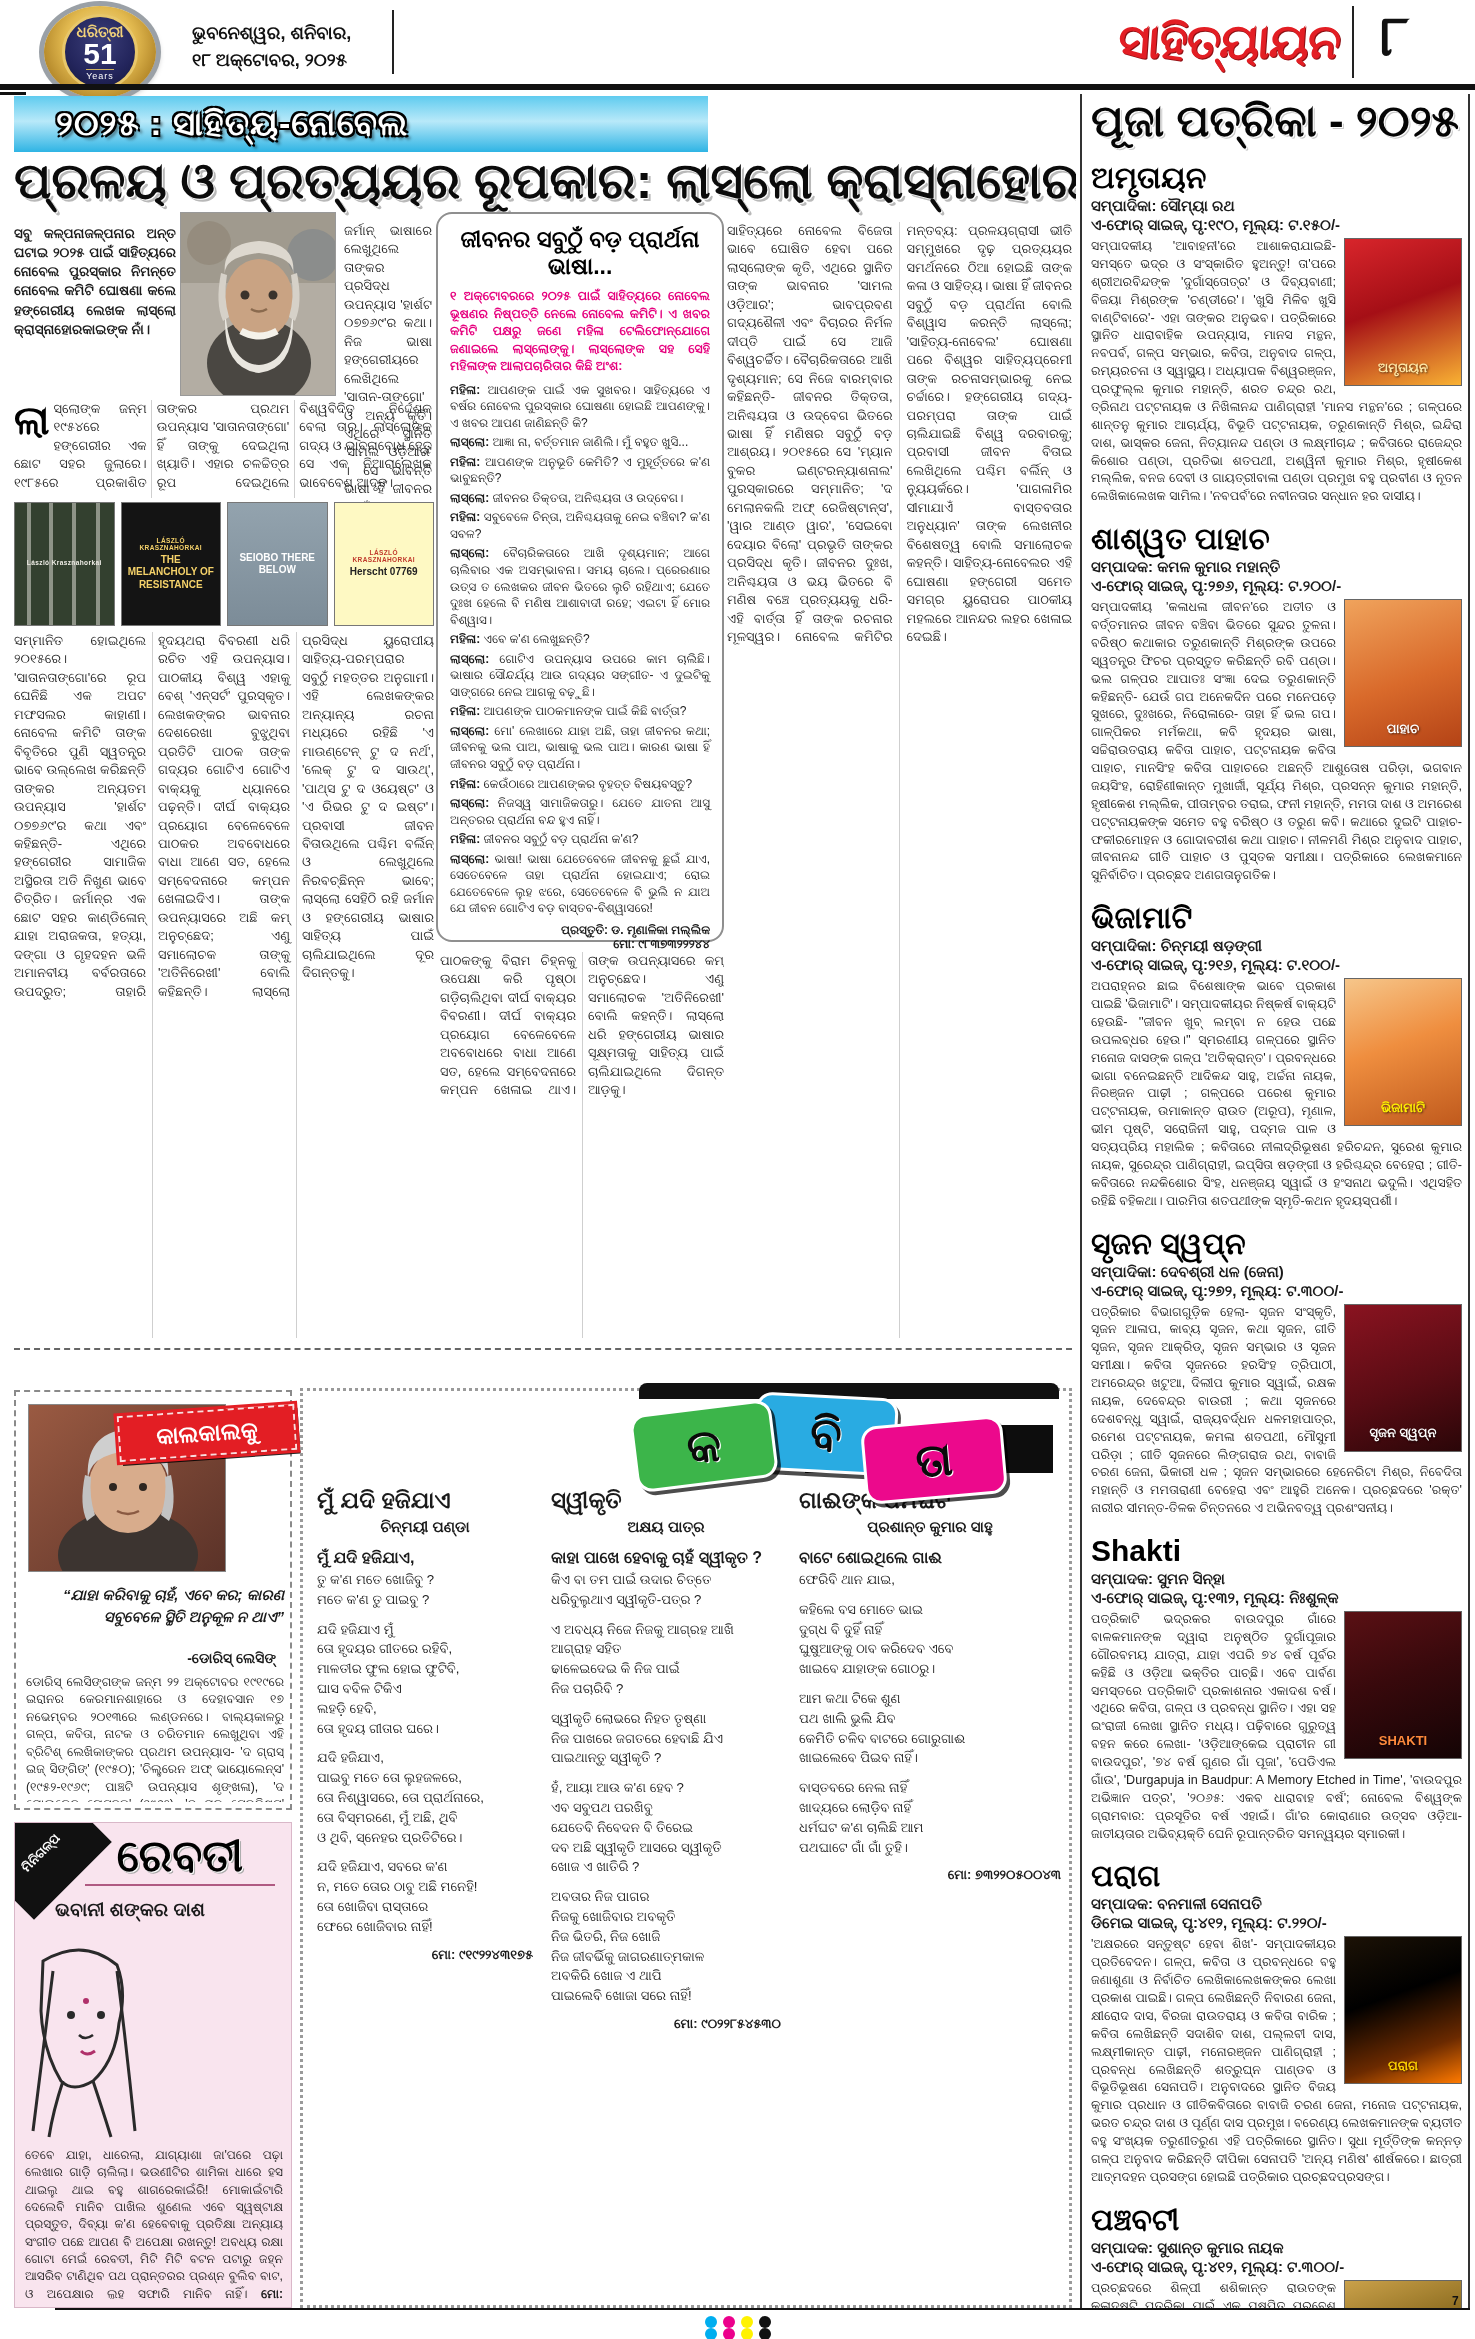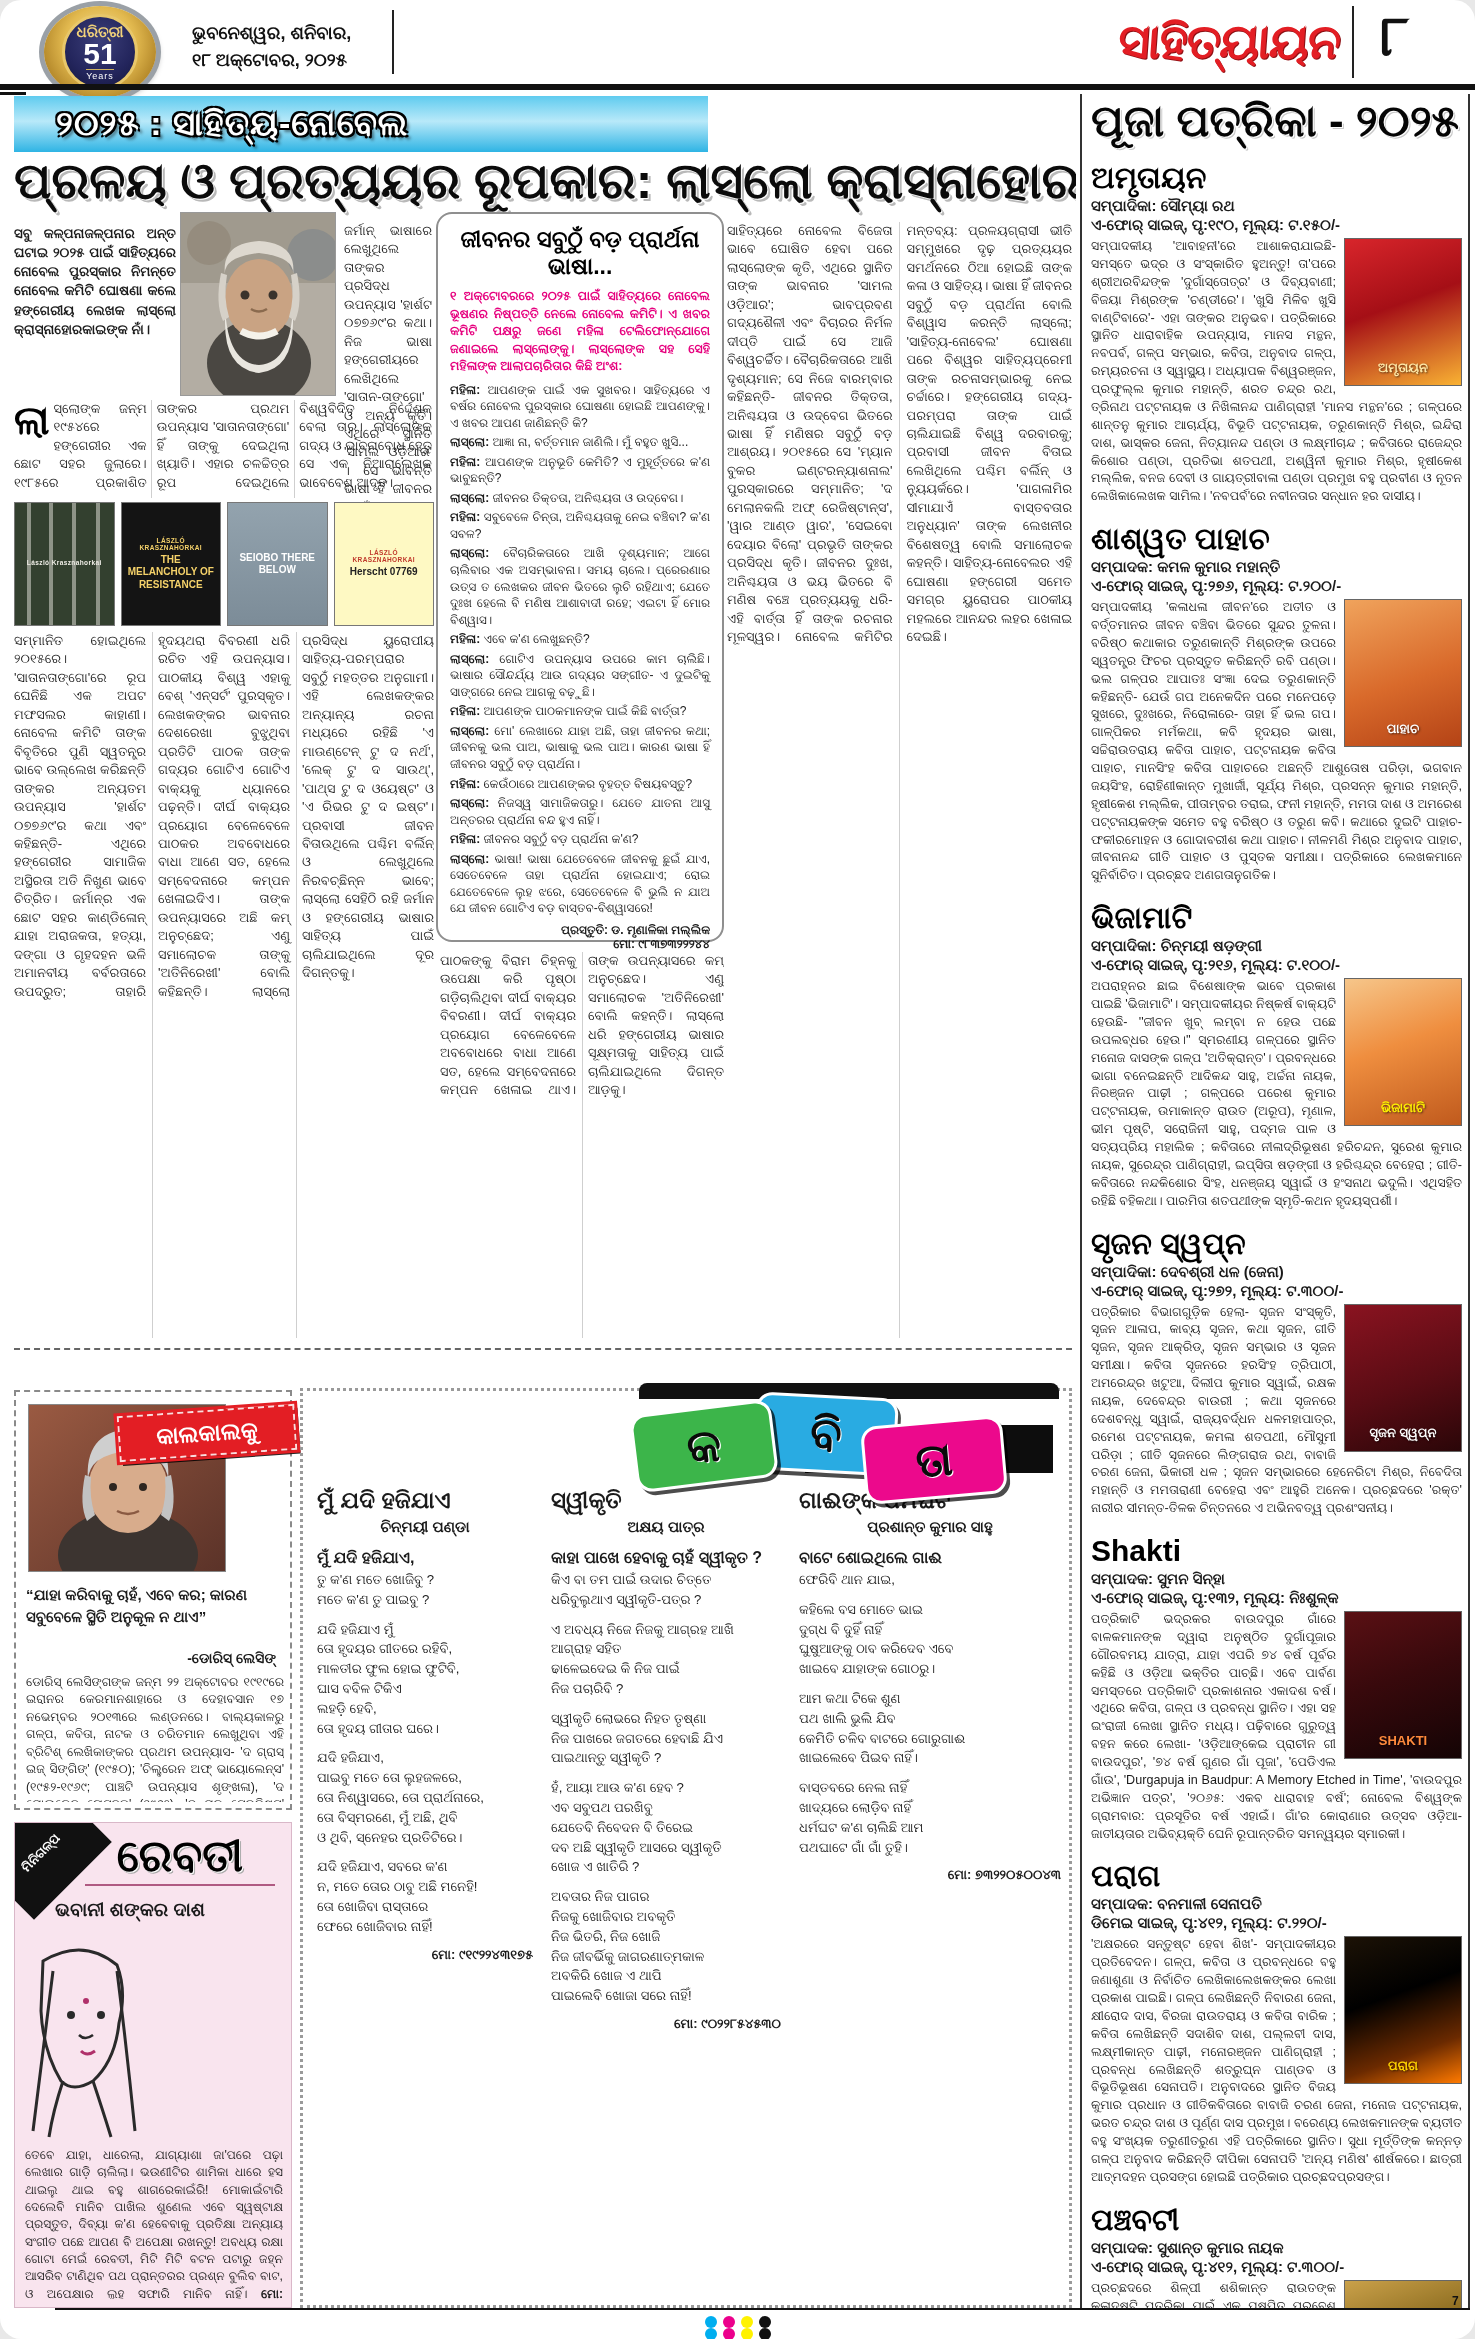--- a/index.html
+++ b/index.html
@@ -1,20 +1,20 @@
 <!DOCTYPE html>
 <html><head>
 <meta charset="utf-8">
 <style>
   * { margin:0; padding:0; box-sizing:border-box; }
   html,body { background:#e8e8e8; }
   body { font-family:"Liberation Sans","DejaVu Sans",sans-serif; }
   #page {
     position:relative; width:1475px; height:2339px; margin:0 auto;
-    background:#ffffff; overflow:hidden; color:#1a1a1a;border-radius:21px;
+    background:#ffffff; overflow:hidden; color:#1a1a1a;
   }
   .abs { position:absolute; }
 
   
   #masthead-rule { left:0; top:84px; width:1475px; height:6px; background:#111; }
   #crop-tick { left:0; top:92px; width:26px; height:3px; background:#111; }
   #logo-wrap { left:26px; top:4px; width:150px; height:96px; }
   #logo-ring {
     position:absolute; left:18px; top:2px; width:112px; height:92px; border-radius:50%;
     background:radial-gradient(circle at 50% 40%, #f6e3a1 0%, #e2b94f 45%, #b4882a 75%, #8a6418 100%);
@@ -99,21 +99,21 @@
   #kalaka-box { left:14px; top:1390px; width:278px; height:420px; border:2px dashed #8a8a8a; padding:8px; }
   #kalaka-photo { position:absolute; left:12px; top:12px; width:198px; height:168px; border:1px solid #888; overflow:hidden; }
   #kalaka-ribbon {
     position:absolute; left:102px; top:18px; width:178px; height:46px;
     background:#e31e24; transform:rotate(-4deg);
     display:flex; align-items:center; justify-content:center;
     box-shadow:3px 4px 0 rgba(0,0,0,.85);
     border:2px dashed rgba(255,255,255,.85); outline:3px solid #e31e24;
   }
   #kalaka-ribbon span { color:#fff; font-size:23px; font-weight:900; }
-  #kalaka-quote { position:absolute; left:10px; top:192px; width:258px; font-size:15px; font-weight:900; text-align:left; line-height:1.45; }
+  #kalaka-quote { position:absolute; left:10px; top:192px; width:258px; font-size:15px; font-weight:900; text-align:right; line-height:1.45;font-style:italic; }
   #kalaka-attr { position:absolute; right:14px; top:258px; font-size:14px; font-weight:bold; }
   #kalaka-body { position:absolute; left:10px; top:282px; width:258px; height:128px; font-size:12.3px; }
 
   
   #rebati-box { left:14px; top:1822px; width:278px; height:486px; background:#f9e4ee; border:1px solid #d9b7c8; overflow:hidden; }
   #rebati-corner { position:absolute; left:-36px; top:-36px; width:110px; height:110px; background:#111; transform:rotate(45deg); }
   #rebati-corner-label { position:absolute; left:2px; top:22px; color:#fff; font-size:13px; font-weight:bold; transform:rotate(-45deg); }
   #rebati-title { position:absolute; left:70px; top:8px; width:190px; text-align:center; font-size:44px; font-weight:900; color:#000;
     text-shadow:1px 1px 0 #fff,2px 2px 0 #aaa; border-bottom:2px solid #b05a82; padding-bottom:2px;}
   #rebati-author { position:absolute; left:10px; top:76px; width:180px; text-align:right; font-size:19px; font-weight:900; }

